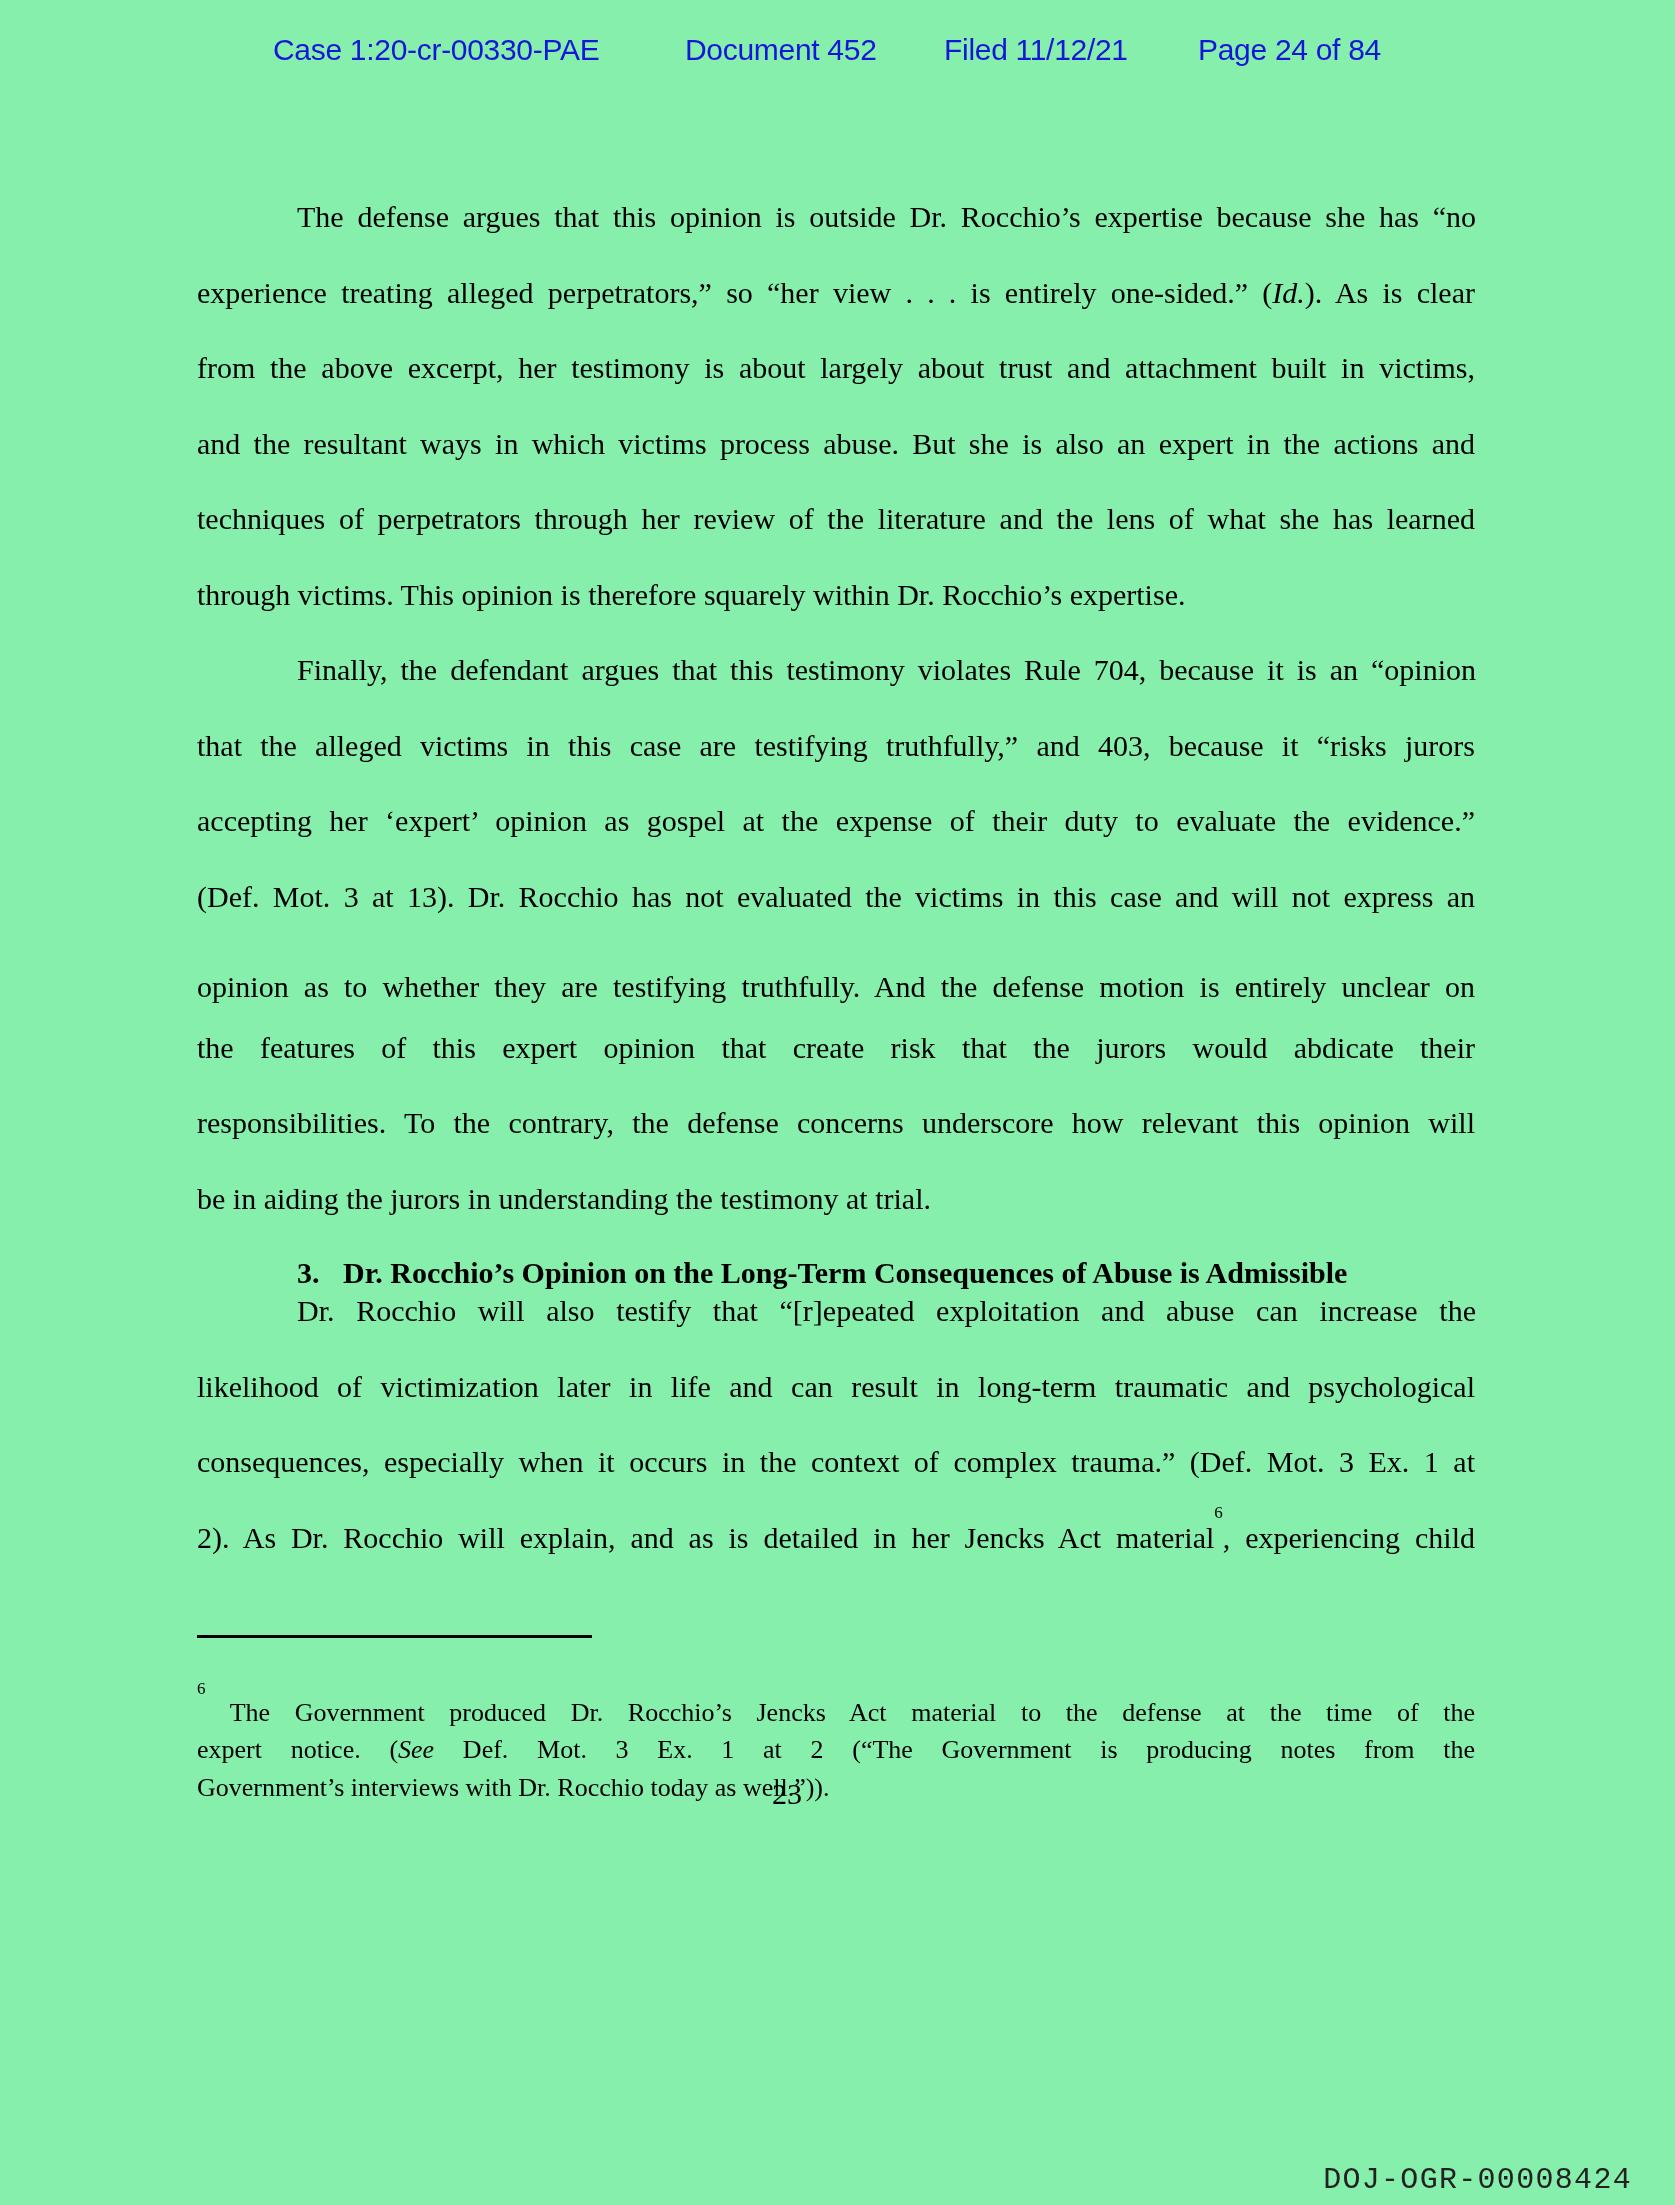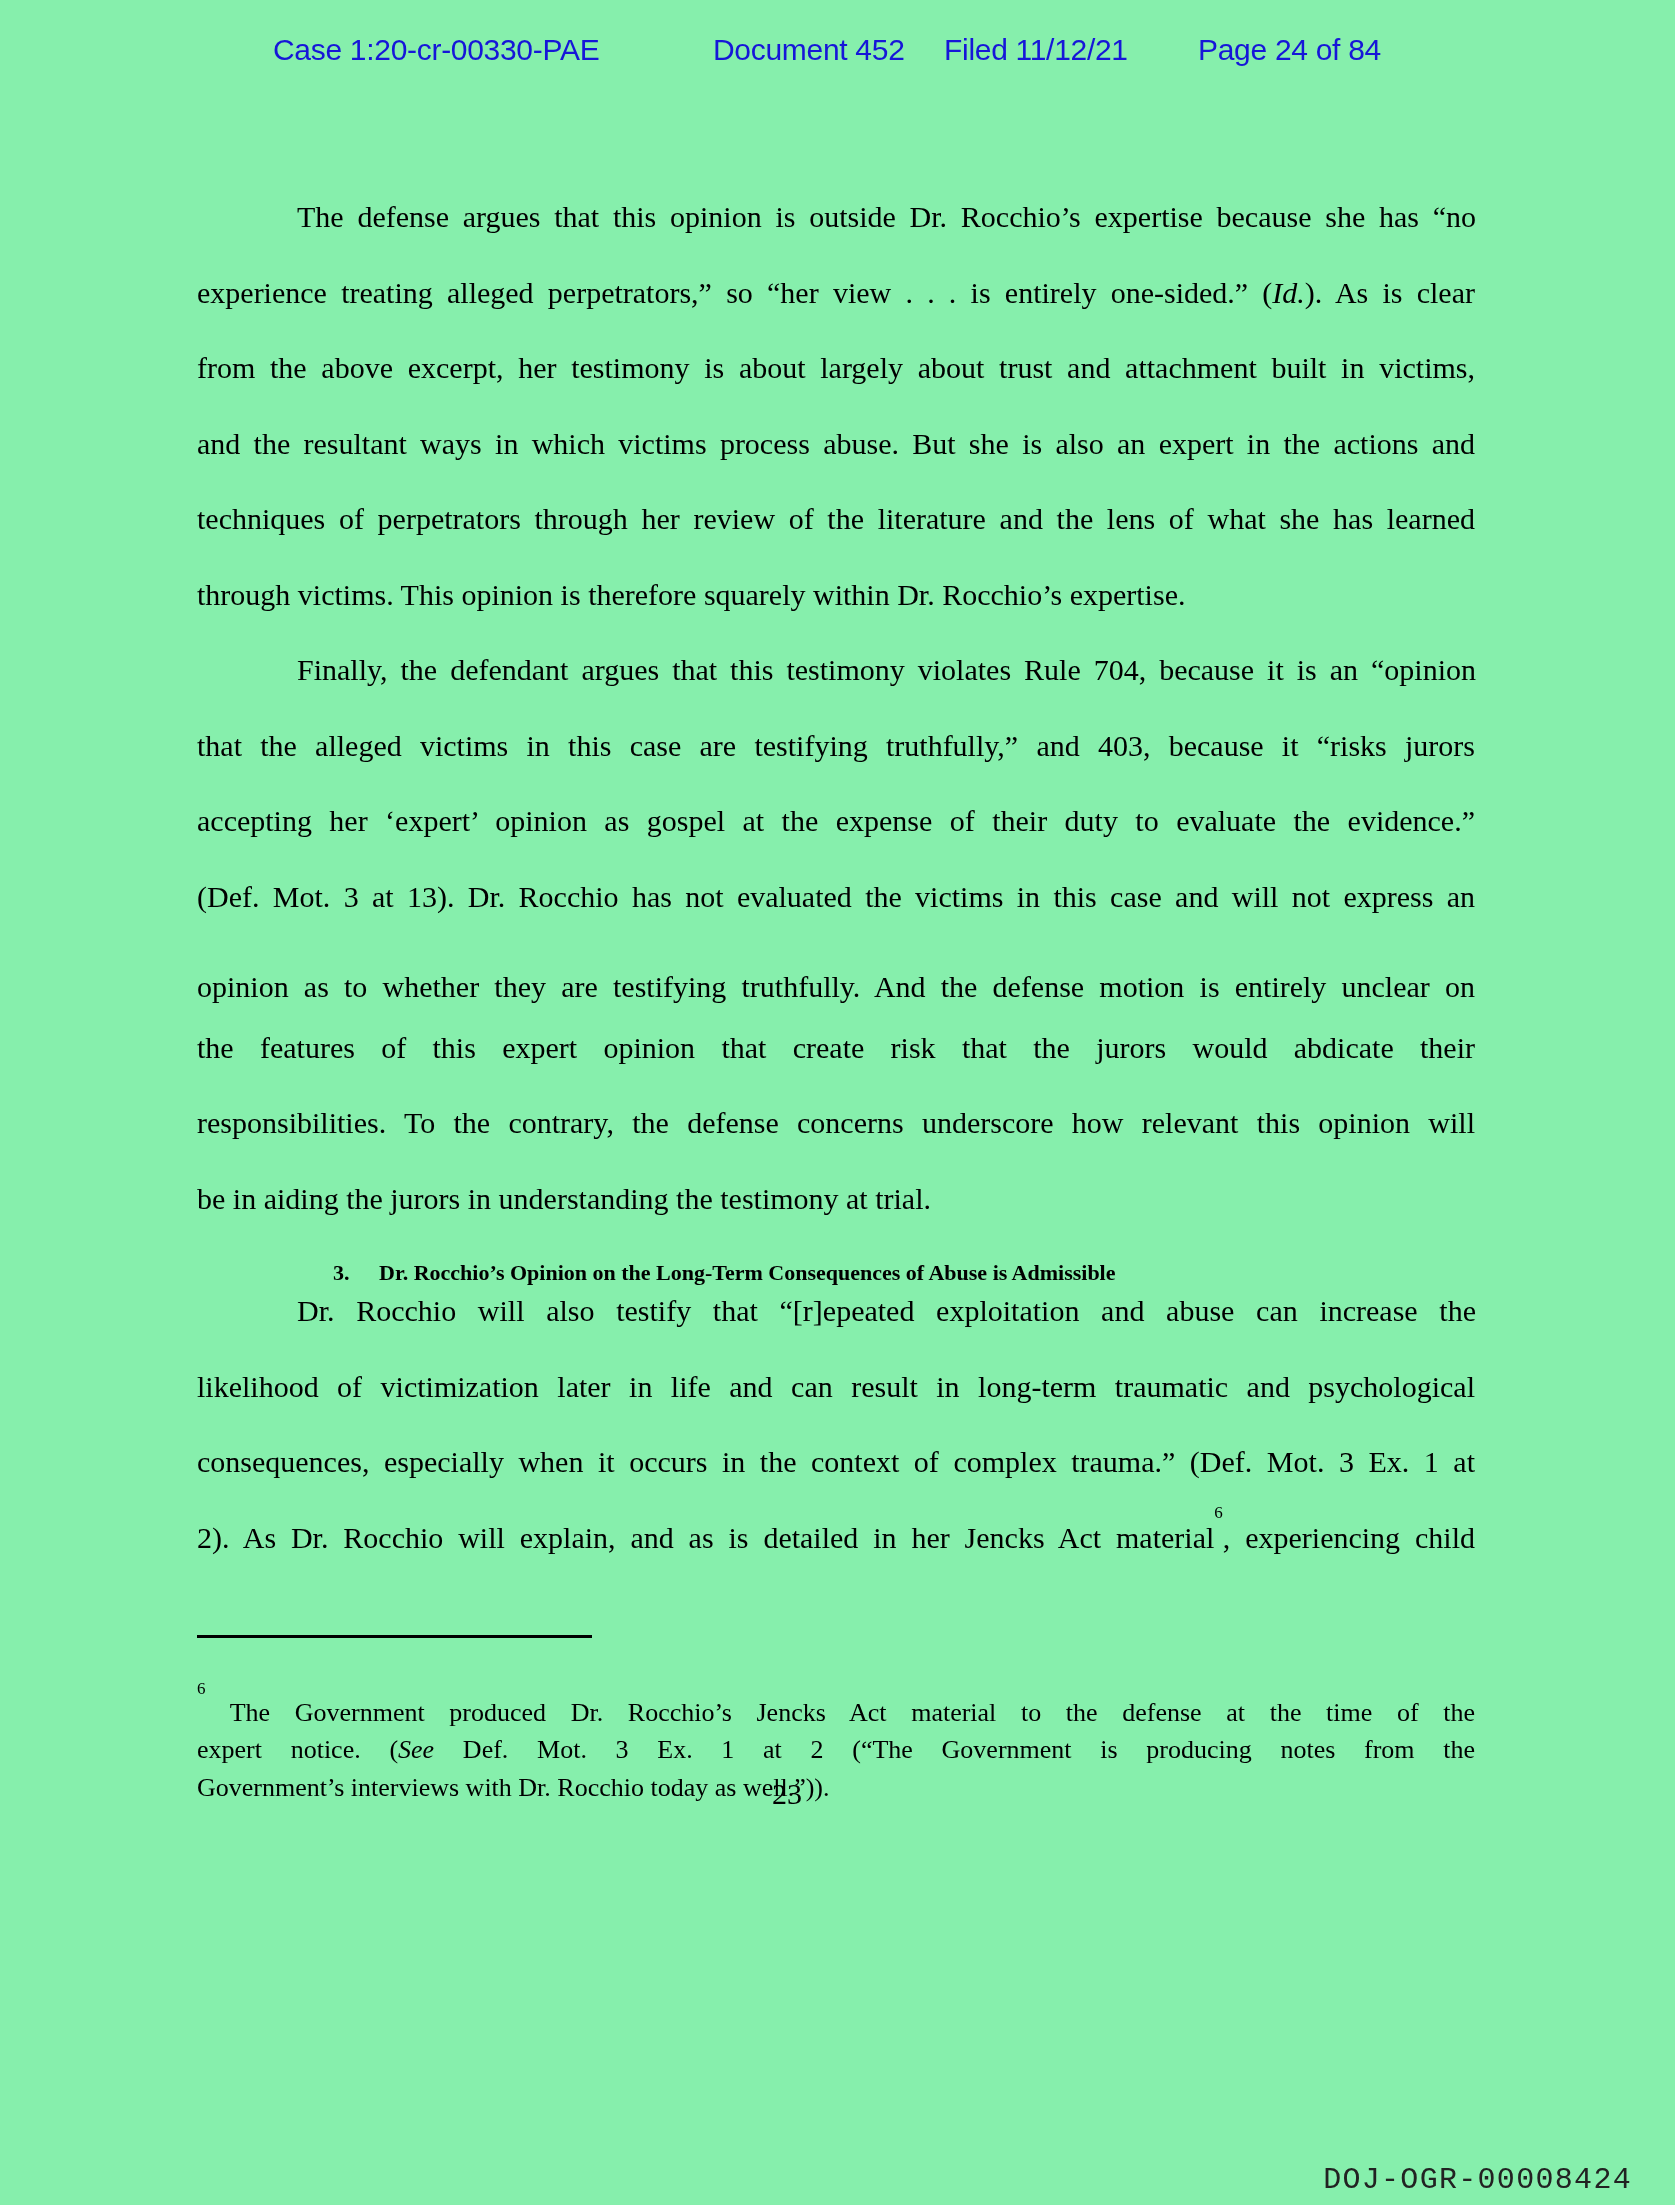--- a/index.html
+++ b/index.html
@@ -5,40 +5,39 @@
     html, body { margin: 0; padding: 0; background: #ffffff; }
     body { width: 1675px; height: 2205px; position: relative; overflow: hidden; }
     .page { position: absolute; left: 0; top: 0; width: 1675px; height: 2205px; background: #86efac; }
 
     .ecf-header {
       position: absolute; top: 30px; left: 0; width: 1675px; height: 39px;
       font-family: "Liberation Sans", sans-serif; font-size: 30px; color: #1616d8;
     }
     .ecf-header span { position: absolute; top: 0; white-space: nowrap; line-height: 39px; letter-spacing: -0.3px; }
     .h-case { left: 273px; }
-    .h-doc { left: 685px; margin-left: 28px; }
+    .h-doc { left: 685px; }
     .h-filed { left: 944px; }
     .h-page { left: 1198px; }
 
     .body-text {
       position: absolute; left: 197px; width: 1278px;
       font-family: "Liberation Serif", serif; font-size: 30px; color: #000;
     }
     .line {
       position: absolute; left: 0; width: 1278px; height: 39px; line-height: 39px;
       white-space: nowrap; text-align: justify; text-align-last: justify;
     }
     .line.last { text-align-last: left; }
     .line.indent { left: 100px; width: 1179px; }
 
     .heading {
       position: absolute; left: 297px; top: 1253px; height: 39px; line-height: 39px;
-      font-family: "Liberation Serif", serif; font-size: 22px; font-weight: bold; color: #000;
+      font-family: "Liberation Serif", serif; font-size: 30px; font-weight: bold; color: #000;
       white-space: nowrap;
-      margin-left: 36px;
     }
     .heading .num { display: inline-block; width: 46px; }
 
     .fn-rule { position: absolute; left: 197px; top: 1635px; width: 395px; height: 2.6px; background: #000; }
 
     .footnote {
       position: absolute; left: 197px; width: 1278px;
       font-family: "Liberation Serif", serif; font-size: 26px; color: #000;
     }
     .footnote .line { height: 37px; line-height: 37px; }

